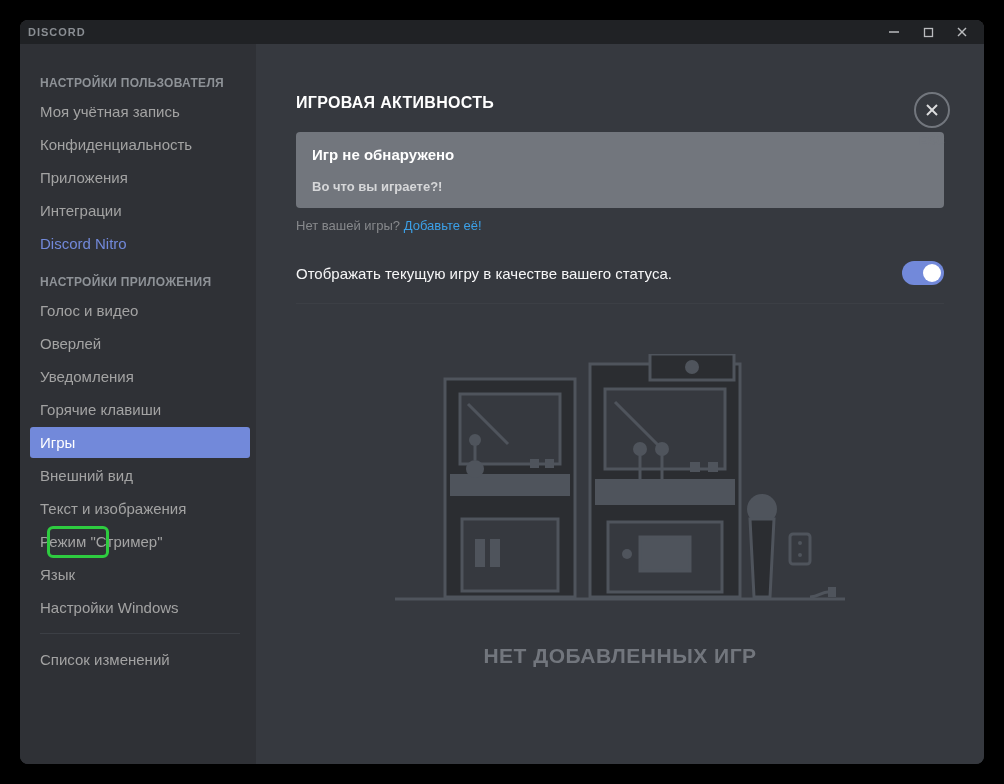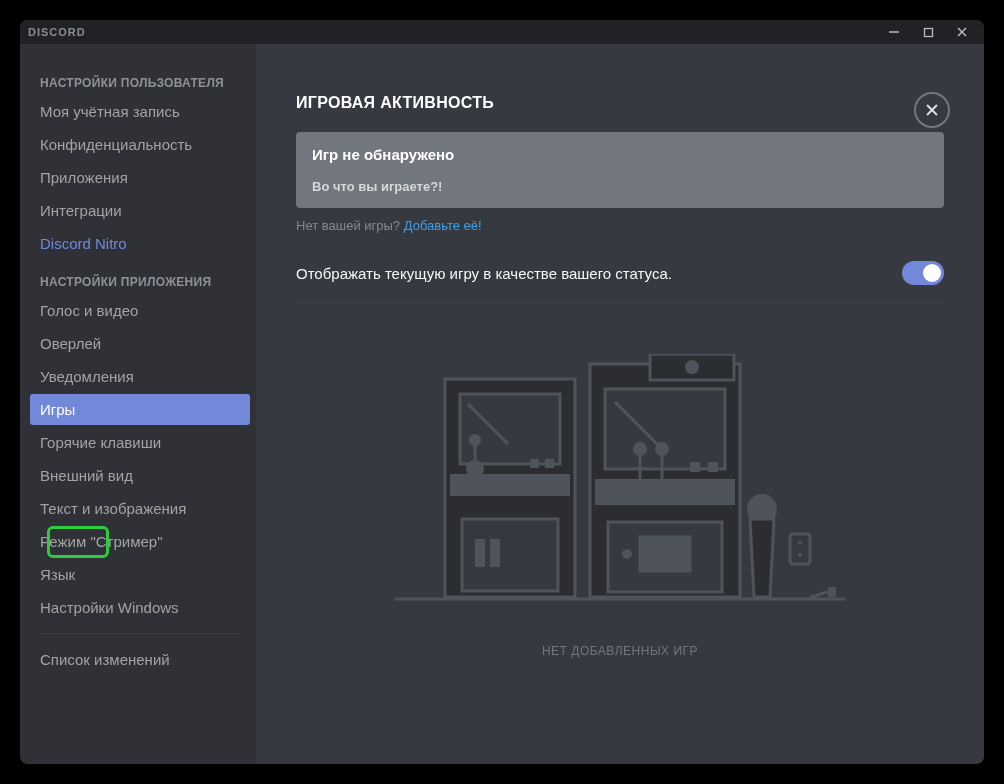--- a/index.html
+++ b/index.html
@@ -132,22 +132,22 @@
     display: flex;
     flex-direction: column;
     align-items: center;
   }
   .illustration {
     width: 460px; height: 260px;
     position: relative;
   }
   .empty-text {
     color: #72767d;
-    font-size: 12px;
-    font-weight: 400;
+    font-size: 21px;
+    font-weight: 700;
     letter-spacing: 0.5px;
     margin-top: 30px;
   }
 
   .close-wrap {
     position: absolute;
     top: 48px; right: 34px;
     display:flex; flex-direction:column; align-items:center;
   }
   .close-btn {
@@ -201,22 +201,22 @@
       <div class="side-item">Моя учётная запись</div>
       <div class="side-item">Конфиденциальность</div>
       <div class="side-item">Приложения</div>
       <div class="side-item">Интеграции</div>
       <div class="side-item nitro">Discord Nitro</div>
 
       <div class="side-header">НАСТРОЙКИ ПРИЛОЖЕНИЯ</div>
       <div class="side-item">Голос и видео</div>
       <div class="side-item">Оверлей</div>
       <div class="side-item">Уведомления</div>
+      <div class="side-item">Горячие клавиши</div>
       <div class="side-item selected" id="sel-item">Игры</div>
-      <div class="side-item">Горячие клавиши</div>
       <div class="side-item">Внешний вид</div>
       <div class="side-item">Текст и изображения</div>
       <div class="side-item">Режим "Стример"</div>
       <div class="side-item">Язык</div>
       <div class="side-item">Настройки Windows</div>
 
       <div class="side-sep"></div>
       <div class="side-item">Список изменений</div>
     </div>
 

